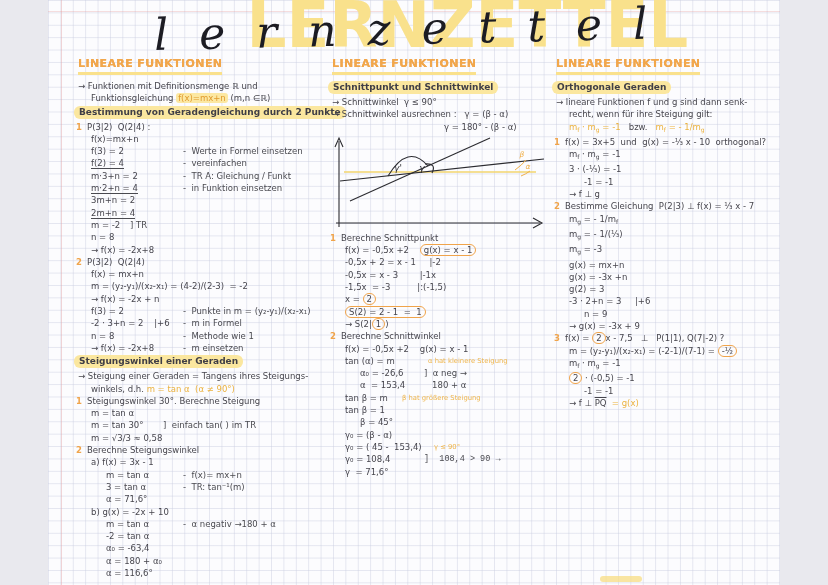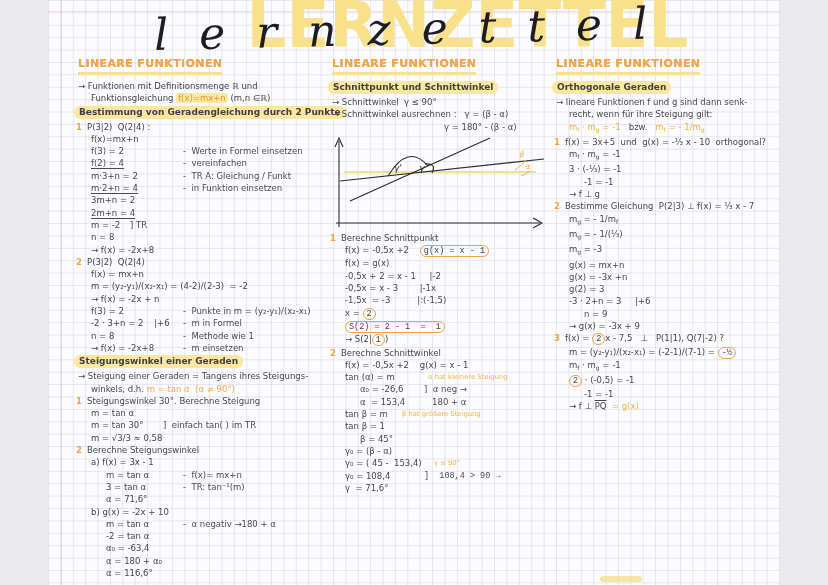--- a/index.html
+++ b/index.html
@@ -48,21 +48,21 @@
   }
   .nline { position:relative; min-height:12.3px; white-space:nowrap; }
   .nline.ind1 { padding-left:13px; }
   .nline.ind2 { padding-left:28px; }
   .nline.ind3 { padding-left:112px; }
   .num { color:#F0A44B; font-weight:bold; display:inline-block; min-width:11px; margin-left:-2px; }
   .pt { white-space:pre; }
   .pt.ul   { border-bottom:1px solid #4a4a50; }
   .pt.org  { color:#EBB23F; }
   .pt.orghl{ color:#E09A2D; background:#FCE8A2; border-radius:3px; padding:0 2px; }
-  .pt.circ { border:1px solid #F0A44B; border-radius:999px; padding:0 3px;font-family:Liberation Mono, monospace; }
+  .pt.circ { border:1px solid #F0A44B; border-radius:999px; padding:0 3px; }
   .pt.ovl  { text-decoration:overline;margin-top:17px; }
   .pt.sub  { font-size:6px; vertical-align:-2px; }
   .cmt { position:absolute; top:0; white-space:pre; color:#4a4a50; }
   .cmt.org { color:#EFB54A; font-size:6.8px; }
 
   .diagram { display:block; margin:2px 0 3px 0; }
 
   .watermark {
     position:absolute; left:552px; top:576px; width:42px; height:6px;
     background:#F7DE8B; opacity:0.8; border-radius:3px;
@@ -109,21 +109,20 @@
 
       <path d="M 183 35 Q 190 30 194 25" fill="none" stroke="#F0B04A" stroke-width="1"></path>
       <path d="M 189 41 Q 194 39 198 36" fill="none" stroke="#F0B04A" stroke-width="1"></path>
       <text x="190" y="22" font-size="7.5" font-style="italic" fill="#F0B04A" text-anchor="middle">β</text>
       <text x="196" y="34" font-size="7.5" font-style="italic" fill="#F0B04A" text-anchor="middle">α</text>
     </svg>
 
     <div>
         <div class="nline ind0"><span class="num">1</span><span class="pt">Berechne Schnittpunkt</span></div>
         <div class="nline ind1"><span class="pt">f(x) = -0,5x +2    </span><span class="pt circ">g(x) = x - 1</span></div>
-        <div class="nline ind1"><span class="pt">f(x) = g(x)</span></div>
         <div class="nline ind1"><span class="pt">-0,5x + 2 = x - 1     |-2</span></div>
         <div class="nline ind1"><span class="pt">-0,5x = x - 3        |-1x</span></div>
         <div class="nline ind1"><span class="pt">-1,5x  = -3          |:(-1,5)</span></div>
         <div class="nline ind1"><span class="pt">x = </span><span class="pt circ">2</span></div>
         <div class="nline ind1"><span class="pt circ">S(2) = 2 - 1  =  1</span></div>
         <div class="nline ind1"><span class="pt">→ S(2|</span><span class="pt circ">1</span><span class="pt">)</span></div>
         <div class="nline ind0"><span class="num">2</span><span class="pt">Berechne Schnittwinkel</span></div>
         <div class="nline ind1"><span class="pt">f(x) = -0,5x +2    g(x) = x - 1</span></div>
         <div class="nline ind1"><span class="pt">tan (α) = m</span><span class="cmt org" style="left: 72px; margin-left: 24px;">α hat kleinere Steigung</span></div>
         <div class="nline ind2"><span class="pt">α₀ = -26,6</span><span class="cmt" style="left: 92px;">]  α neg →</span></div>

